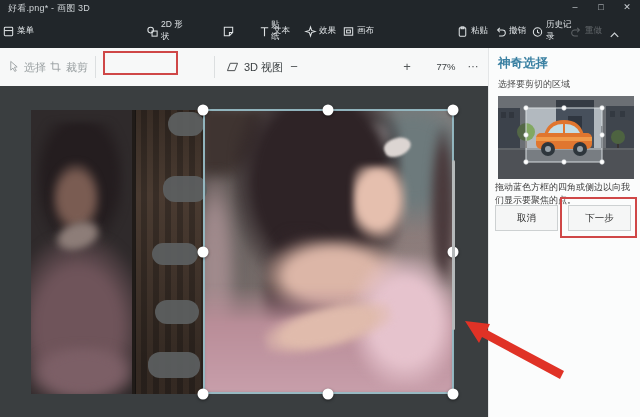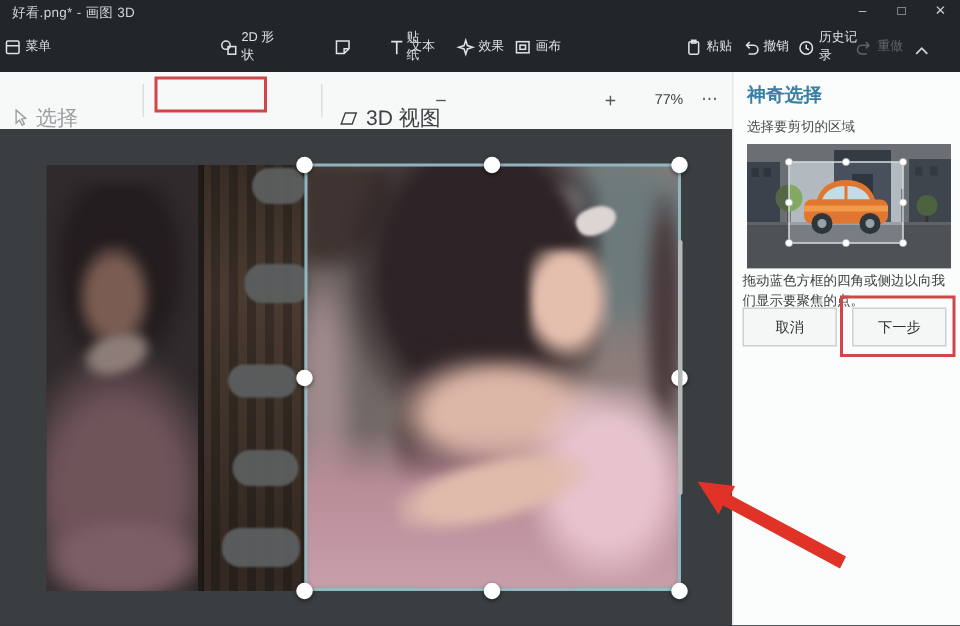--- a/index.html
+++ b/index.html
@@ -12,21 +12,21 @@
   .win-title { position:absolute; left:8px; top:2px; font-size:9px; color:#ced3d6; letter-spacing:.2px; }
   .win-controls { position:absolute; right:0; top:0; height:14px; display:flex; }
   .win-btn { width:26px; height:14px; color:#c9ced2; font-size:9px; line-height:14px; text-align:center; cursor:default; }
   .ribbon-item { position:absolute; top:16px; width:44px; height:30px; display:flex; flex-direction:row; align-items:center; justify-content:flex-start; gap:2px; color:#dde1e4; font-size:8.5px; cursor:default; }
   .ribbon-item svg { display:block; }
   .ribbon-item.disabled { opacity:.32; }
   .chev { position:absolute; top:26px; }
 
   
   .toolbar2 { position:absolute; left:0; top:48px; width:640px; height:38px; background:#f7f8f8; }
-  .t2-item { position:absolute; top:12px; height:38px; display:flex; align-items:center; gap:5px; font-size:14px; color:#3c4143; }
+  .t2-item { position:absolute; top:0; height:38px; display:flex; align-items:center; gap:5px; font-size:11px; color:#3c4143; }
   .t2-item.disabled { color:#9aa0a2; }
   .t2-sep { position:absolute; top:8px; width:1px; height:22px; background:#dcdfe0; }
   .magic-btn { position:absolute; left:106px; top:53px; width:68px; height:20px; background:#e8ecee; display:flex; align-items:center; justify-content:center; gap:5px; font-size:9.5px; color:#2b2f31; }
   .zoom-glyph { position:absolute; top:0; height:38px; line-height:38px; font-size:13px; color:#55595b; text-align:center; }
   .slider-track { position:absolute; left:311px; top:66px; width:80px; height:3px; background:#aec9e2; border-radius:2px; }
   .slider-fill { position:absolute; left:0; top:0; width:29px; height:3px; background:#2f7cc4; border-radius:2px; }
   .slider-thumb { position:absolute; left:336px; top:59px; width:7px; height:17px; background:#2a6db8; border-radius:3px; }
   .zoom-pct { position:absolute; left:430px; top:0; width:32px; height:38px; line-height:38px; text-align:center; font-size:9.5px; color:#3c4143; }
   .more-dots { position:absolute; left:463px; top:0; width:20px; height:38px; line-height:36px; text-align:center; font-size:11px; color:#55595b; }
 
@@ -169,20 +169,28 @@
   </div>
 
   <div class="toolbar2">
     <div class="t2-item disabled" style="left:8px;">
       <span>
         <svg width="11" height="12" viewBox="0 0 12 13" fill="none" stroke="#9aa0a2" stroke-width="1">
             <path d="M3 1.5l7 6-3 .4 2 3.6-1.6.9-2-3.6L3 11z"></path>
           </svg>
       </span>
       <span>选择</span>
+    </div>
+    <div class="t2-item disabled" style="left:50px;">
+      <span>
+        <svg width="11" height="11" viewBox="0 0 12 12" fill="none" stroke="#9aa0a2" stroke-width="1">
+            <path d="M3 .5v8.5h8.5M.5 3h8.5v8.5"></path>
+          </svg>
+      </span>
+      <span>裁剪</span>
     </div>
     <div class="t2-sep" style="left:95px;"></div>
 
     <div class="magic-btn">
       <span>
         <svg width="12" height="11" viewBox="0 0 13 12" fill="none" stroke="#2b2f31" stroke-width="1">
             <rect x="1" y="1.5" width="11" height="9" stroke-dasharray="2 1.4"></rect>
             <path d="M5 4.5l4 2.5-2 .3 1 2" stroke-width=".9"></path>
           </svg>
       </span>

